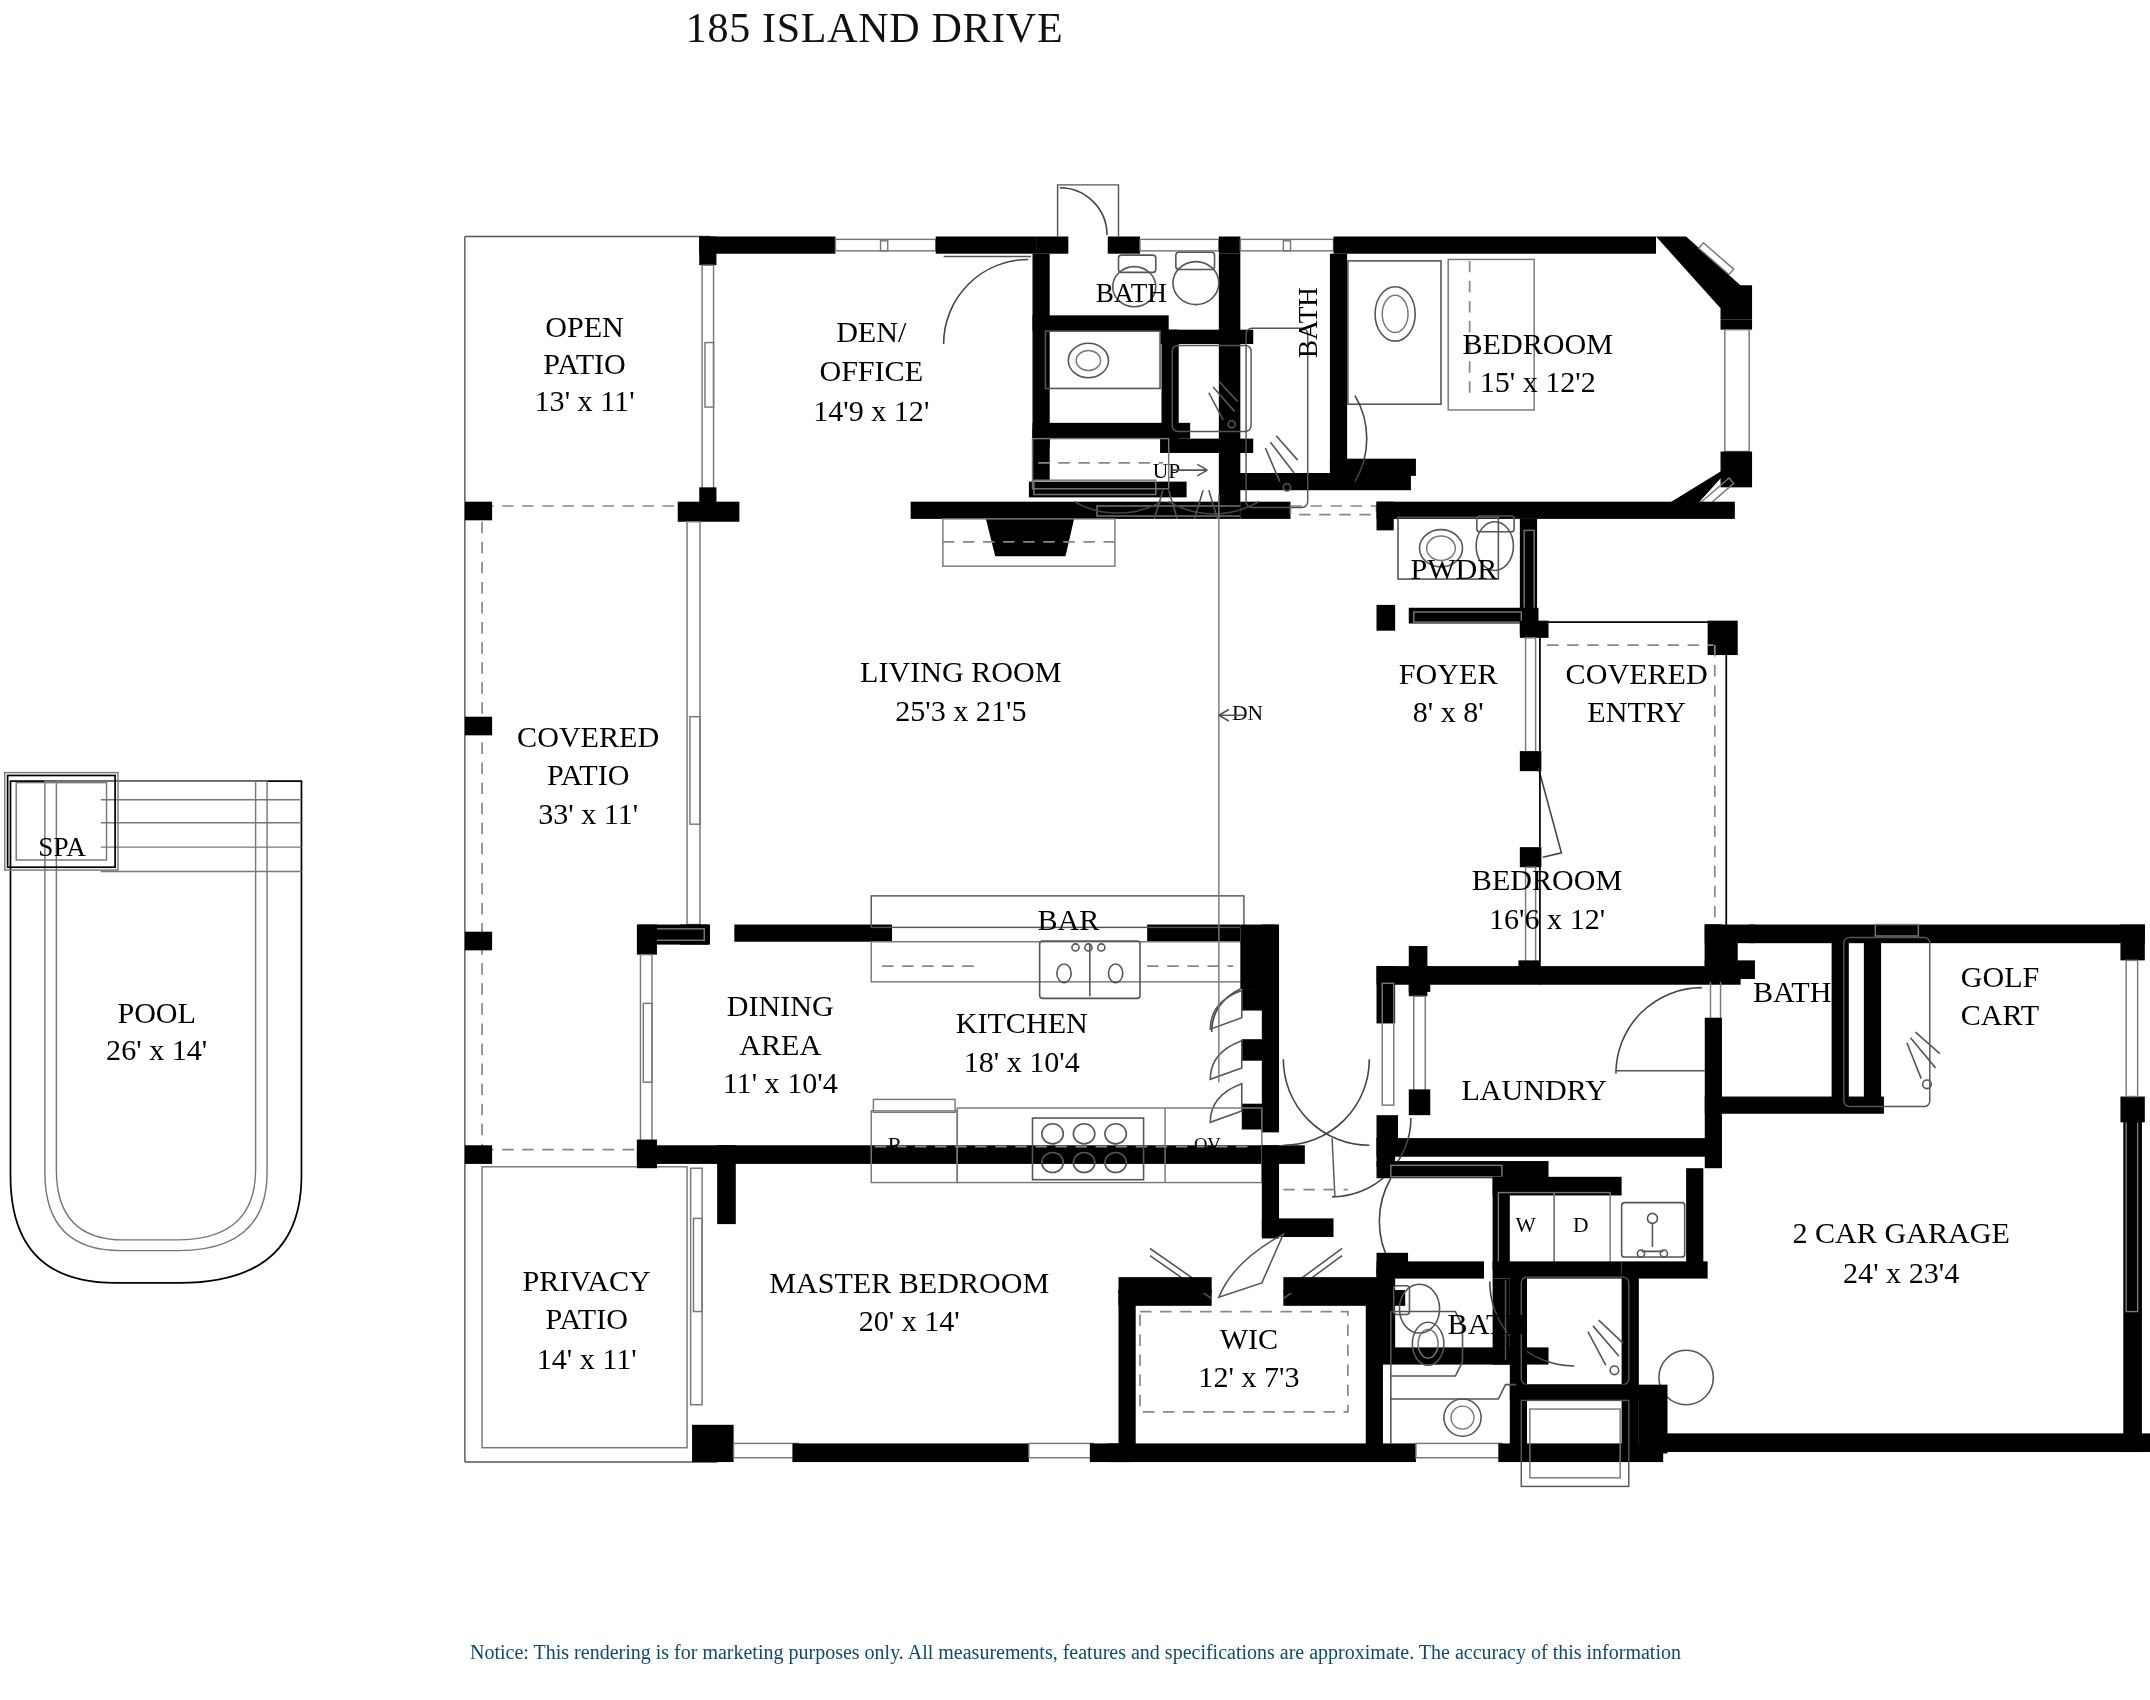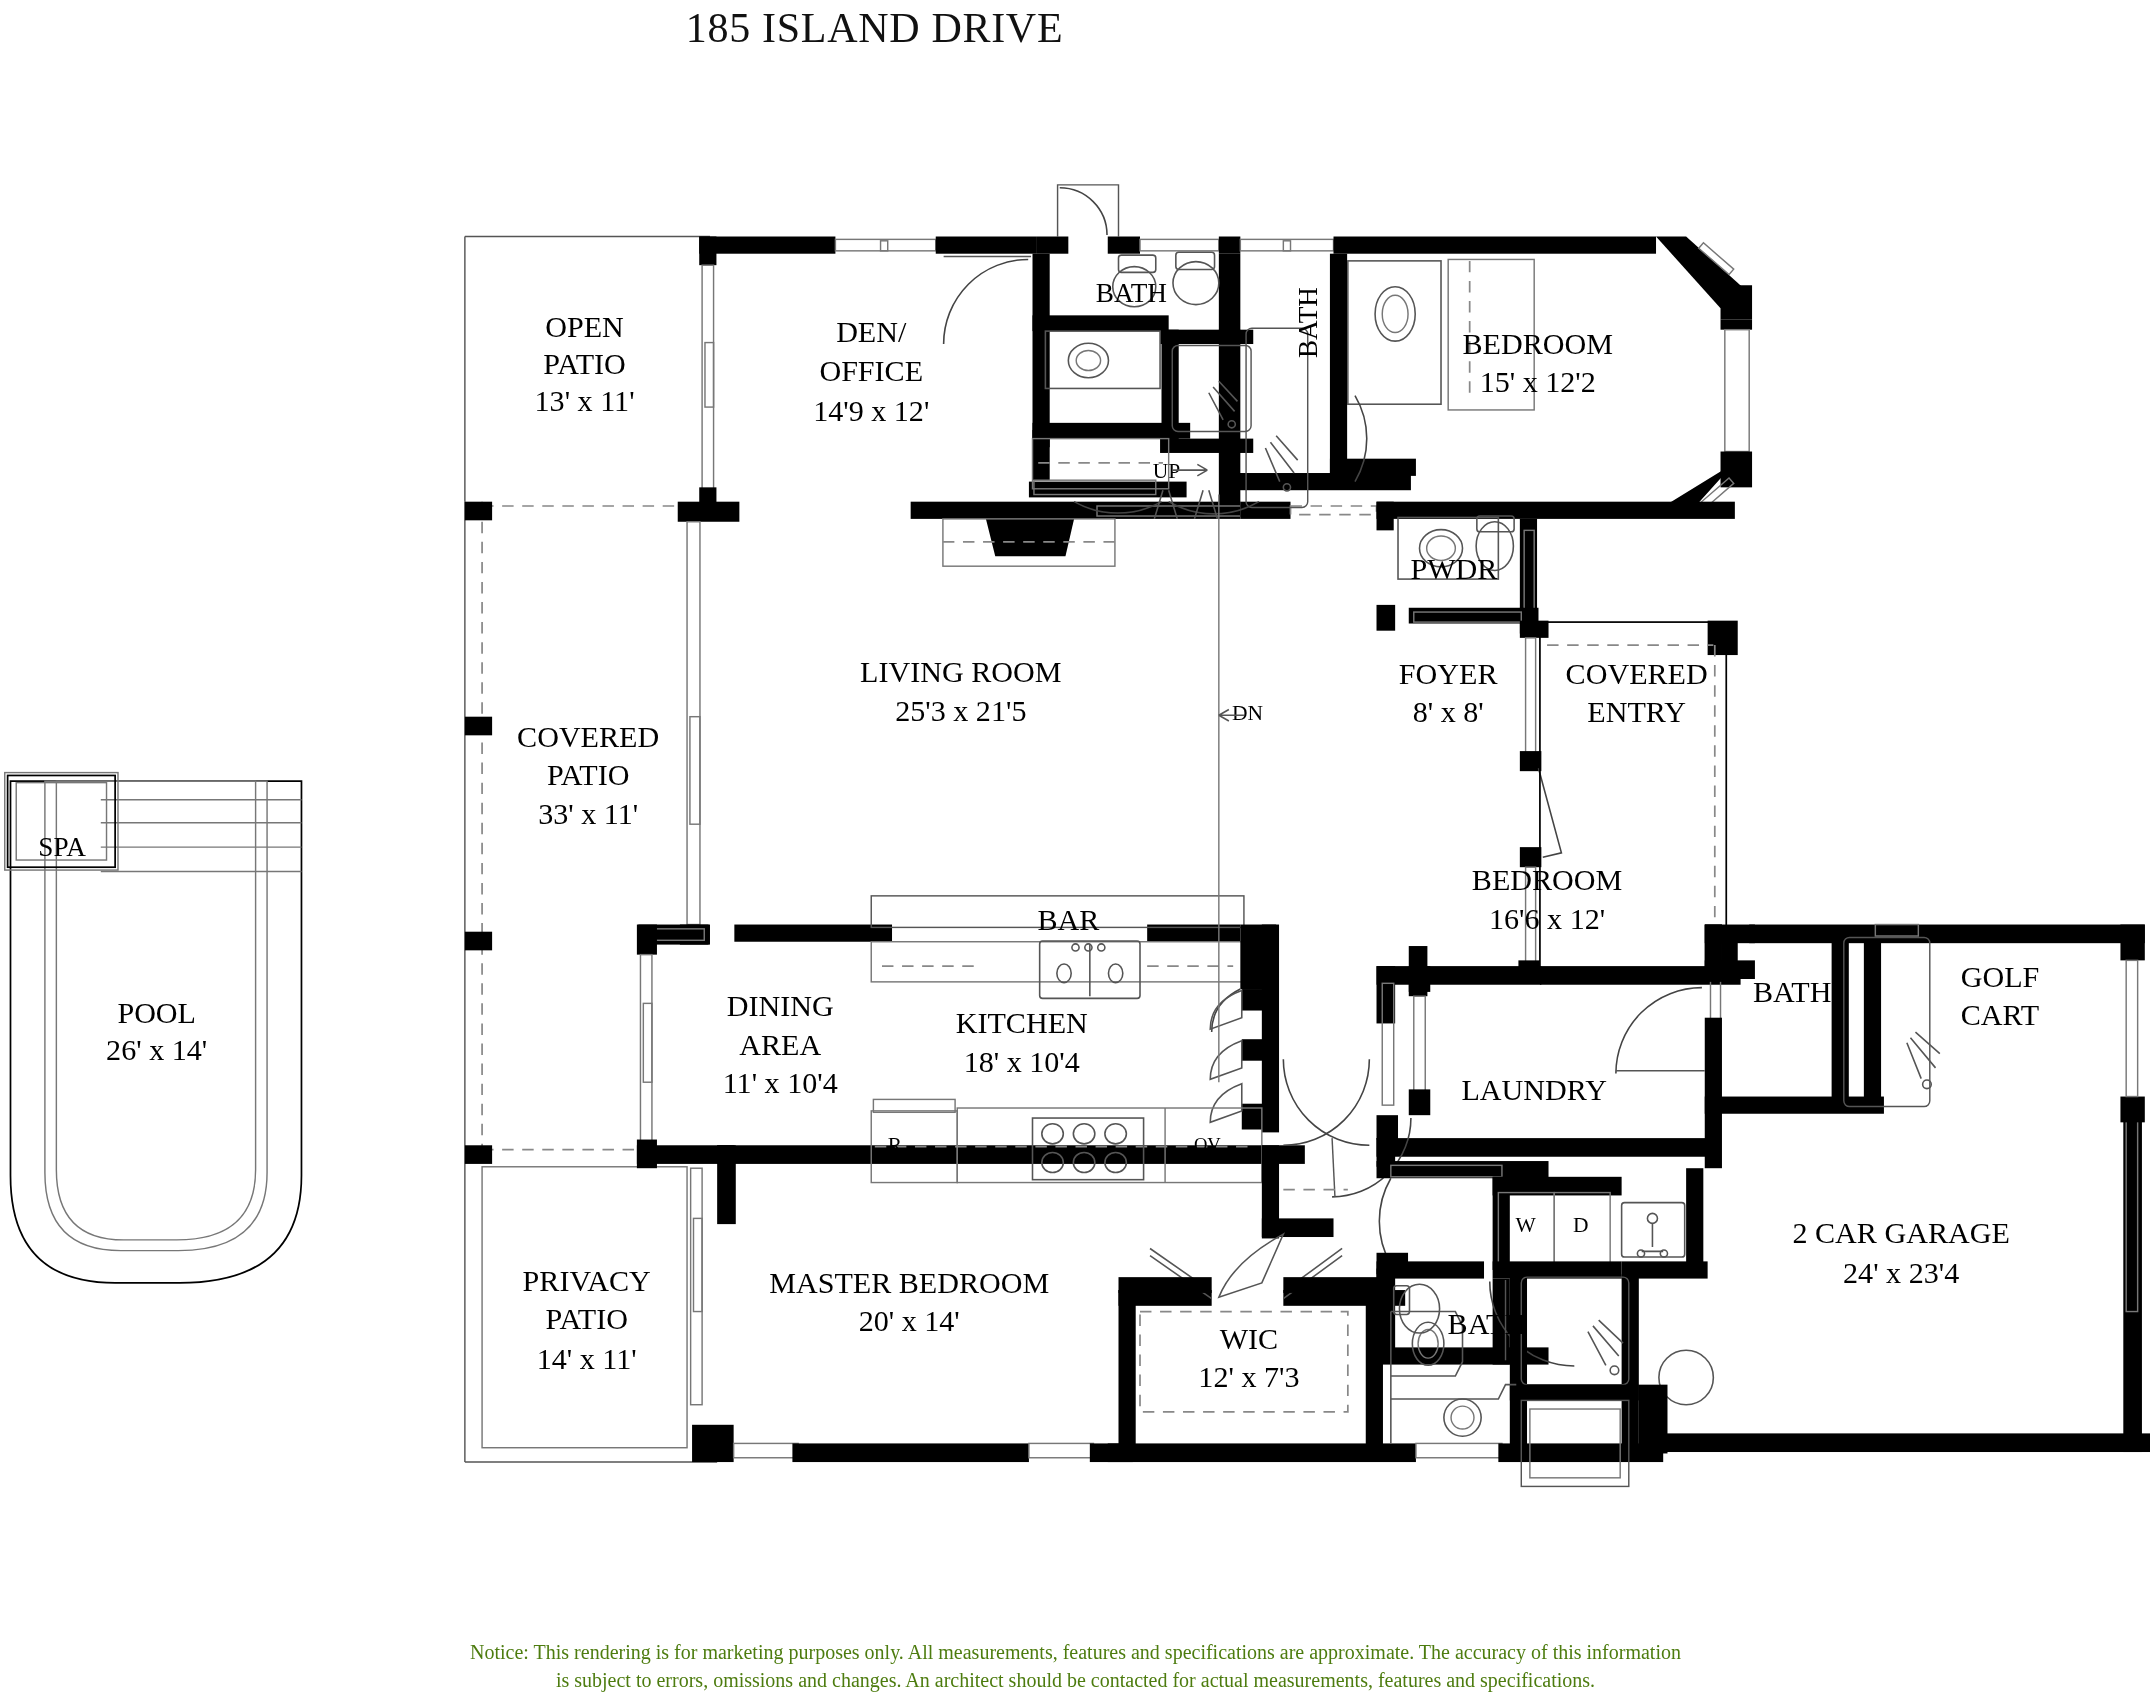--- a/index.html
+++ b/index.html
@@ -34,21 +34,21 @@
     height: 1700px;
   }
   #notice-block {
     position: absolute;
     left: 0;
     top: 1638px;
     width: 2151px;
     text-align: center;
     font-size: 20px;
     line-height: 1.42;
-    color: #4d7c0f;
+    color: #0c4a6e;
   }
   .notice-line { display: block; }
   svg text {
     font-family: "Liberation Serif", "DejaVu Serif", serif;
     fill: #000;
     text-anchor: middle;
     dominant-baseline: middle;
   }
   .rm { font-size: 42px; }
   .rm-sm { font-size: 38px; }
@@ -463,15 +463,14 @@
 
     <text class="rm" x="2074" y="1852">BATH</text>
 
     <text class="rm" x="2652" y="1725">2 CAR GARAGE</text>
     <text class="rm" x="2652" y="1780">24' x 23'4</text>
   </g>
 </svg>
 
 <div id="notice-block">
   <span class="notice-line">Notice: This rendering is for marketing purposes only. All measurements, features and specifications are approximate. The accuracy of this information</span>
-  <span class="notice-line">is subject to errors, omissions and changes. An architect should be contacted for actual measurements, features and specifications.</span>
 </div>
 
 
 </body></html>

